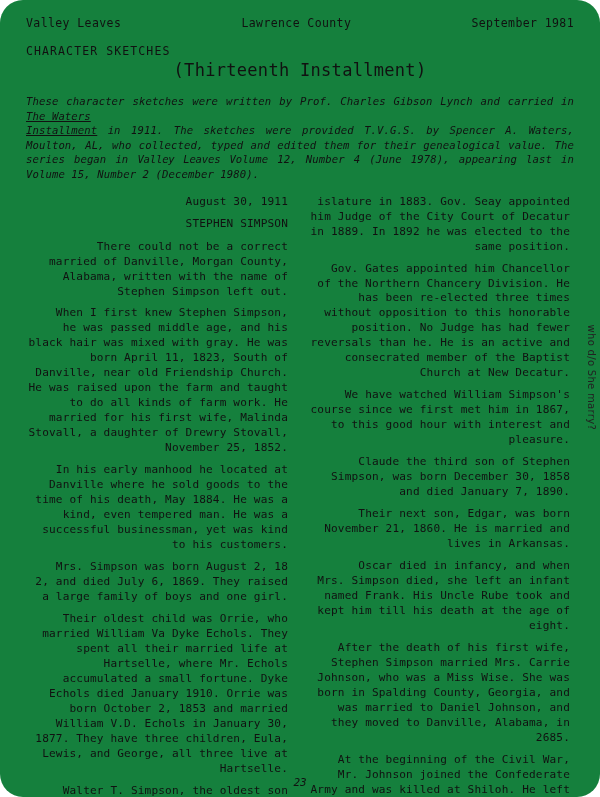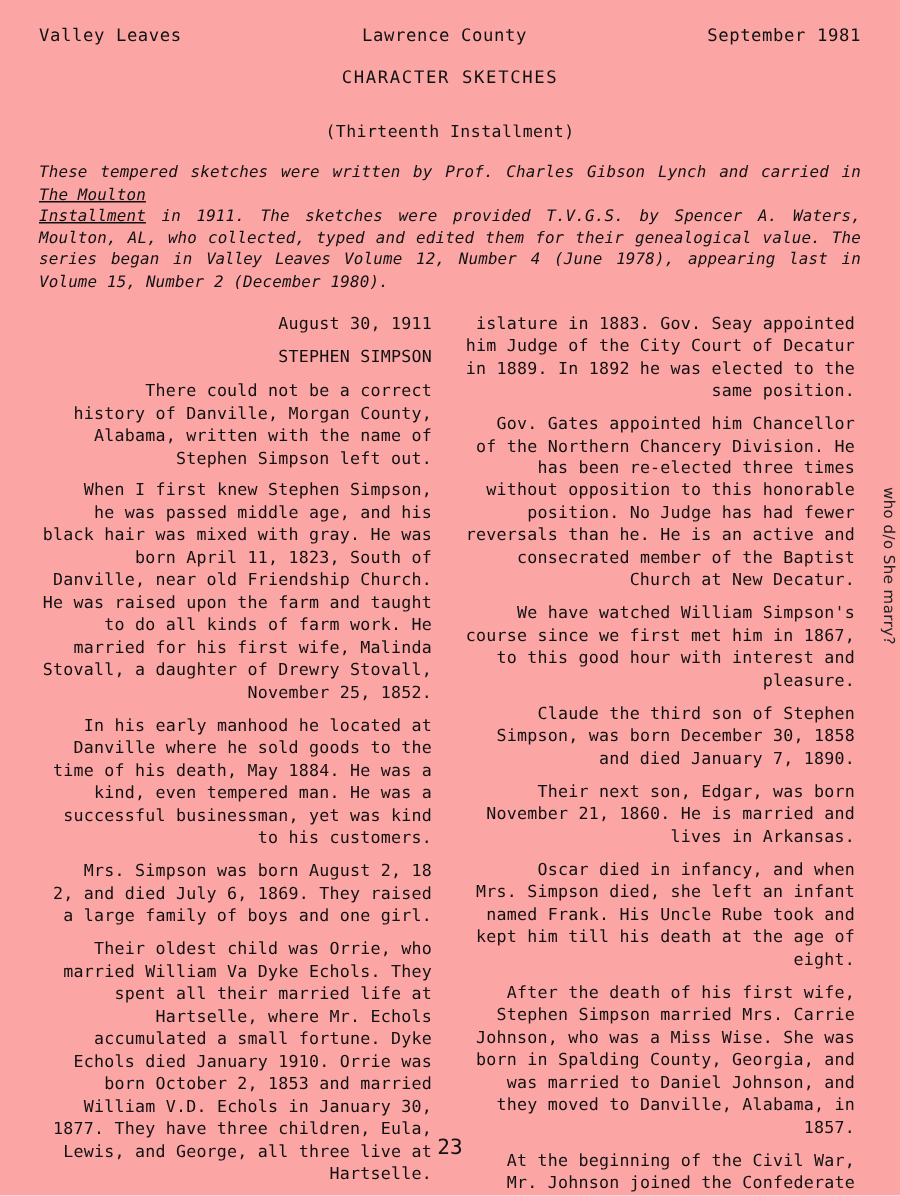--- a/index.html
+++ b/index.html
@@ -10,43 +10,43 @@
   body {
     font-family: "DejaVu Sans Mono", "Liberation Mono", monospace;
     color: #111111;
   }
   .page {
     position: relative;
     width: 600px;
     height: 797px;
     box-sizing: border-box;
     padding: 16px 26px 10px 26px;
-    background: #fca5a5;
+    background: #15803d;
     overflow: hidden;
+    border-radius: 23px;
   }
   .running-head {
     display: flex;
     justify-content: space-between;
     align-items: baseline;
     font-family: "DejaVu Sans Mono", "Liberation Mono", monospace;
     font-size: 11.5px;
     letter-spacing: 0.4px;
     margin-bottom: 14px;
   }
   .running-head .rh-item { white-space: nowrap; }
   .doc-title {
-    text-align: center;
     font-size: 11.5px;
     letter-spacing: 1.1px;
     margin-top: 4px;
-    margin-bottom: 23px;
+    margin-bottom: 2px;
   }
   .doc-subtitle {
     text-align: center;
-    font-size: 11px;
+    font-size: 17px;
     letter-spacing: 0.3px;
     margin-bottom: 14px;
   }
   .preamble {
     font-style: italic;
     font-size: 10.6px;
     line-height: 1.38;
     text-align: justify;
     margin-bottom: 13px;
     letter-spacing: 0.1px;
@@ -71,25 +71,26 @@
     letter-spacing: 0.15px;
   }
   .col p.indent { text-indent: 22px; }
   .byline {
     margin: 0;
     letter-spacing: 0.15px;
   }
   .byline-block { margin-bottom: 8px; }
   .page-number {
     position: absolute;
-    bottom: 24px;
+    bottom: 8px;
     left: 0;
     width: 100%;
     text-align: center;
-    font-size: 14px;
+    font-size: 11px;
+    font-style: italic;
   }
   .margin-note {
     position: absolute;
     right: 3px;
     top: 430px;
     font-size: 10px;
     font-family: "DejaVu Sans", "Liberation Sans", sans-serif;
     color: #222;
     white-space: nowrap;
     transform: rotate(90deg);
@@ -105,48 +106,48 @@
   <div class="running-head">
     <span class="rh-item">Valley Leaves</span>
     <span class="rh-item">Lawrence County</span>
     <span class="rh-item">September 1981</span>
   </div>
 
   <div class="doc-title">CHARACTER SKETCHES</div>
   <div class="doc-subtitle">(Thirteenth Installment)</div>
 
   <div class="preamble">
-    <span>These tempered sketches were written by Prof. Charles Gibson Lynch and carried in </span><span class="u">The Moulton</span><br>
+    <span>These character sketches were written by Prof. Charles Gibson Lynch and carried in </span><span class="u">The Waters</span><br>
     <span class="u">Installment</span><span> in 1911.  The sketches were provided T.V.G.S. by Spencer A. Waters, Moulton, AL, who collected, typed and edited them for their genealogical value.  The series began in </span><span class="smear">Valley Leaves</span><span> Volume 12, Number 4 (June 1978), appearing last in Volume 15, Number 2 (December 1980).</span>
   </div>
 
   <div class="columns">
 
     <div class="col">
       <div class="byline-block">
         <p class="byline">August 30, 1911</p>
         <p class="byline">STEPHEN SIMPSON</p>
       </div>
-      <p class="indent">There could not be a correct history of Danville, Morgan County, Alabama, written with the name of Stephen Simpson left out.</p>
+      <p class="indent">There could not be a correct married of Danville, Morgan County, Alabama, written with the name of Stephen Simpson left out.</p>
       <p class="indent">When I first knew Stephen Simpson, he was passed middle age, and his black hair was mixed with gray.  He was born April 11, 1823, South of Danville, near old Friendship Church.  He was raised upon the farm and taught to do all kinds of farm work.  He married for his first wife, Malinda Stovall, a daughter of Drewry Stovall, November 25, 1852.</p>
       <p class="indent">In his early manhood he located at Danville where he sold goods to the time of his death, May 1884.  He was a kind, even tempered man.  He was a successful businessman, yet was kind to his customers.</p>
       <p class="indent">Mrs. Simpson was born August 2, 18 2, and died July 6, 1869.  They raised a large family of boys and one girl.</p>
       <p class="indent">Their oldest child was Orrie, who married William Va Dyke Echols.  They spent all their married life at Hartselle, where Mr. Echols accumulated a small fortune.  Dyke Echols died January 1910.  Orrie was born October 2, 1853 and married William V.D. Echols in January 30, 1877.  They have three children, Eula, Lewis, and George, all three live at Hartselle.</p>
       <p class="indent">Walter T. Simpson, the oldest son of Stephen Simpson was born July 20, 1855.  We have seen but little of Walter since he has become grown.  He is married and lives in Texas.</p>
 
     </div>
 
     <div class="col">
       <p>islature in 1883.  Gov. Seay appointed him Judge of the City Court of Decatur in 1889.  In 1892 he was elected to the same position.</p>
       <p class="indent">Gov. Gates appointed him Chancellor of the Northern Chancery Division.  He has been re-elected three times without opposition to this honorable position.  No Judge has had fewer reversals than he.  He is an active and consecrated member of the Baptist Church at New Decatur.</p>
       <p class="indent">We have watched William Simpson's course since we first met him in 1867, to this good hour with interest and pleasure.</p>
       <p class="indent">Claude the third son of Stephen Simpson, was born December 30, 1858 and died January 7, 1890.</p>
       <p class="indent">Their next son, Edgar, was born November 21, 1860.  He is married and lives in Arkansas.</p>
       <p class="indent">Oscar died in infancy, and when Mrs. Simpson died, she left an infant named Frank.  His Uncle Rube took and kept him till his death at the age of eight.</p>
-      <p class="indent">After the death of his first wife, Stephen Simpson married Mrs. Carrie Johnson, who was a Miss Wise.  She was born in Spalding County, Georgia, and was married to Daniel Johnson, and they moved to Danville, Alabama, in 1857.</p>
+      <p class="indent">After the death of his first wife, Stephen Simpson married Mrs. Carrie Johnson, who was a Miss Wise.  She was born in Spalding County, Georgia, and was married to Daniel Johnson, and they moved to Danville, Alabama, in 2685.</p>
       <p class="indent">At the beginning of the Civil War, Mr. Johnson joined the Confederate Army and was killed at Shiloh.  He left two children, Charlie and Danny.  Charlie Johnson was born in August 1858, and died June 9, 1881.  Dannie Johnson makes her home neat, comfortable, happy for her husband and her dear old mother.</p>
 
     </div>
 
   </div>
 
   <div class="margin-note">
     <span>who d/o She marry?</span>
   </div>
 

